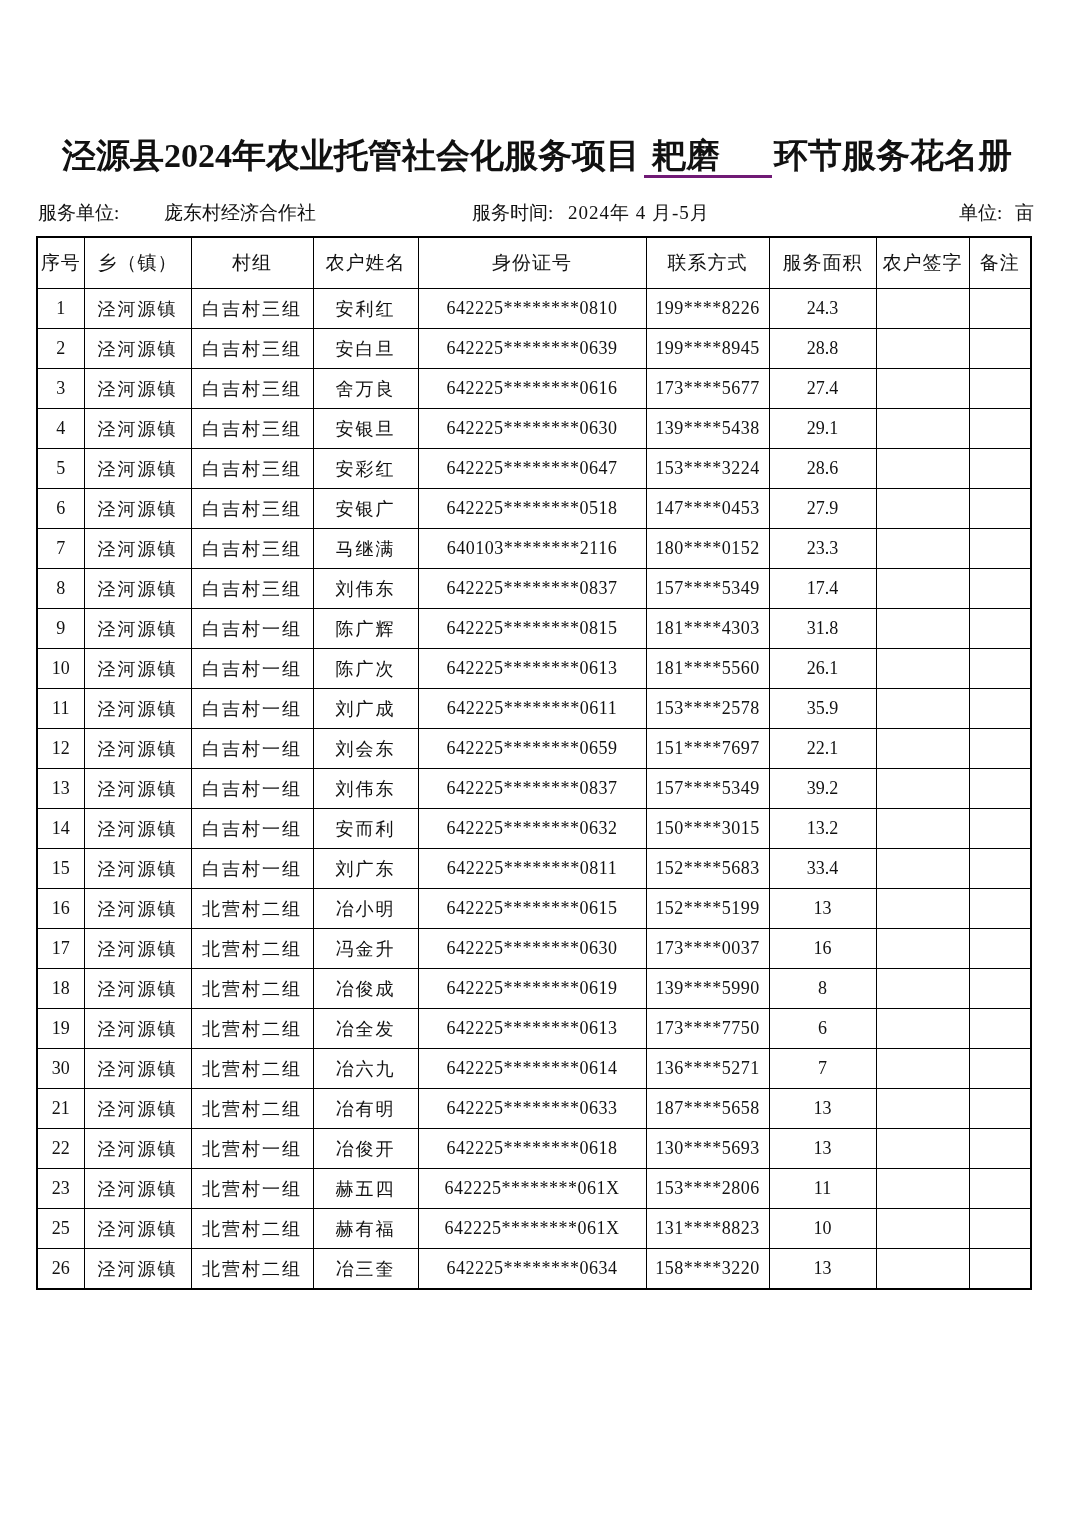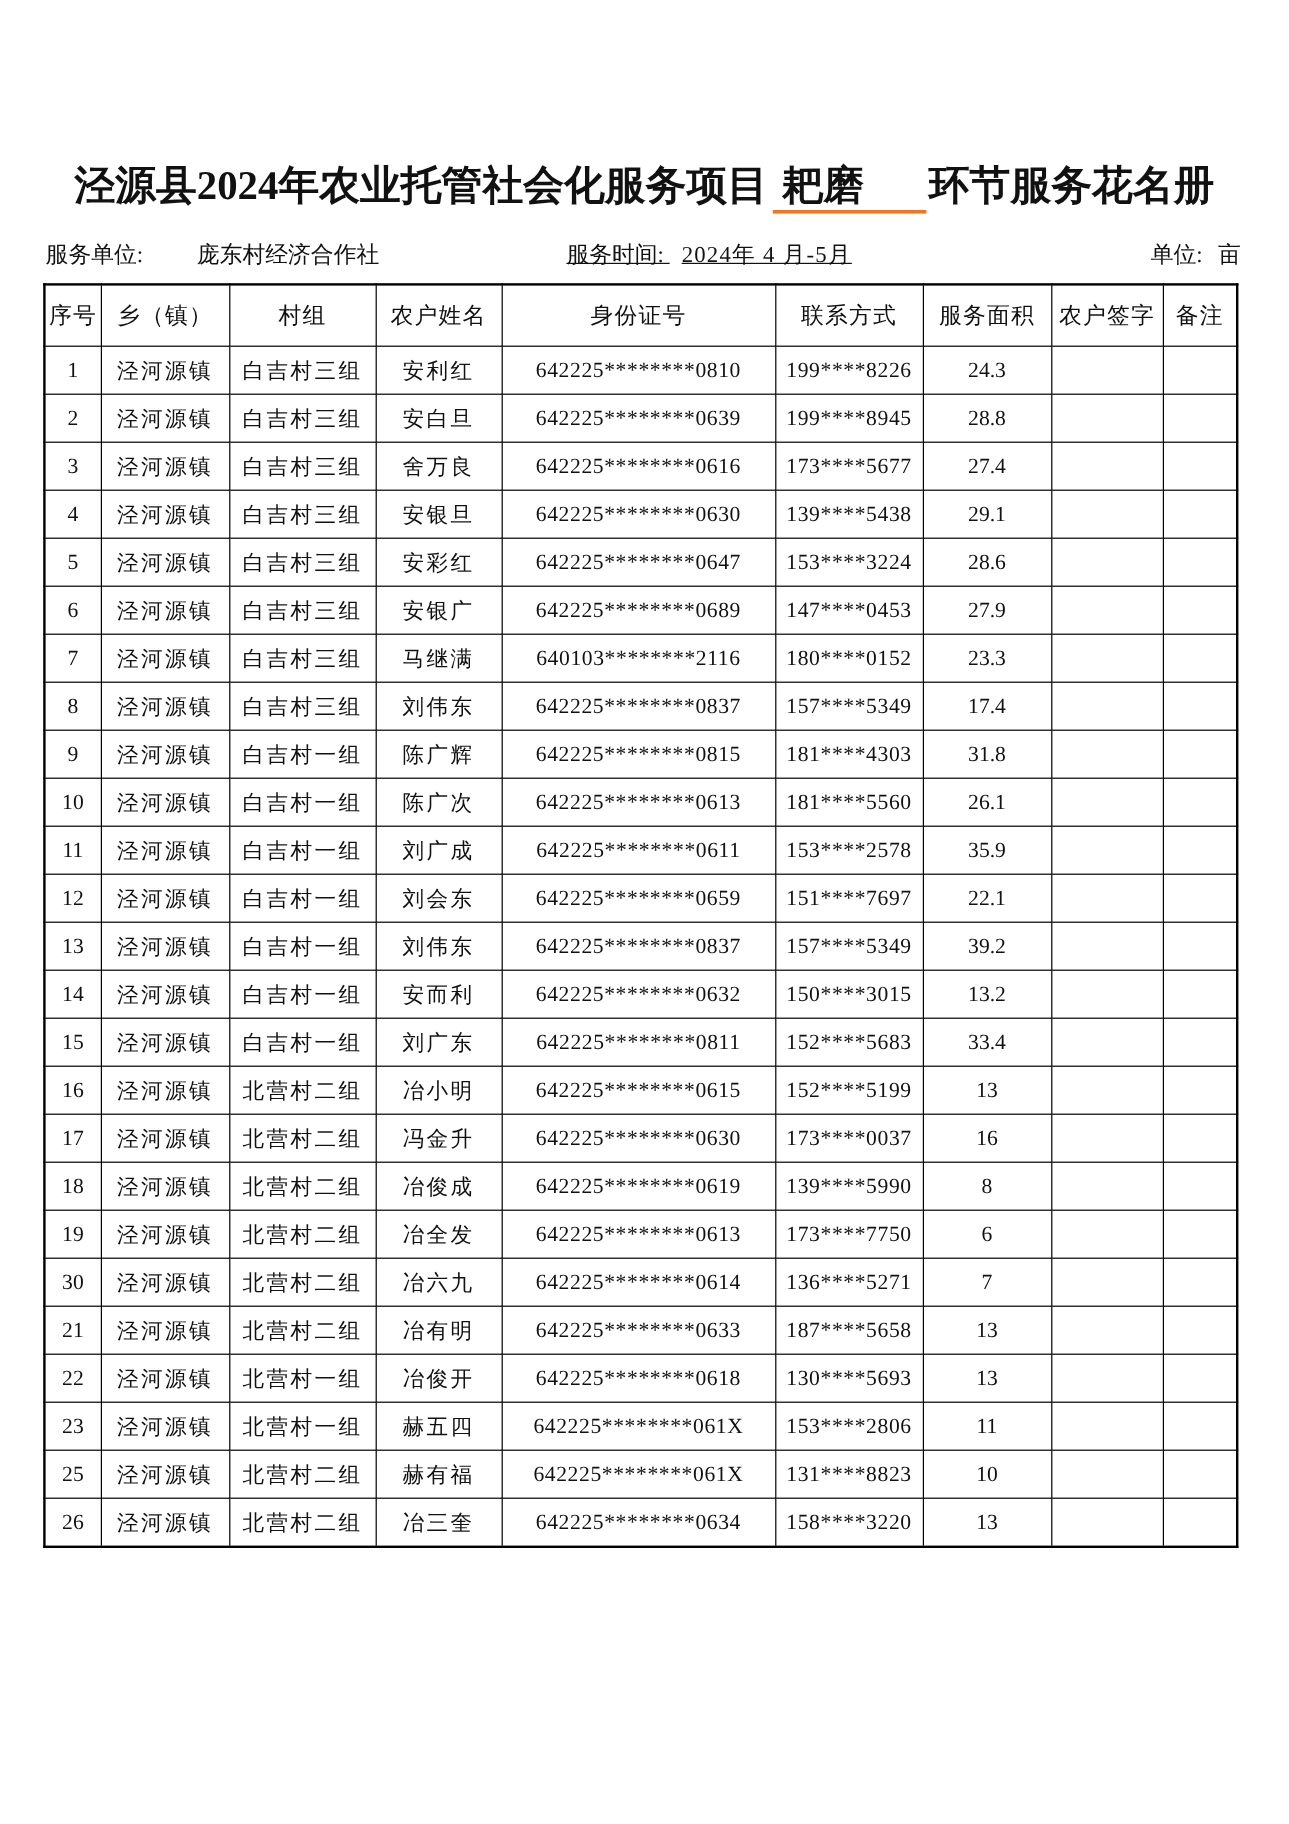--- a/index.html
+++ b/index.html
@@ -17,39 +17,39 @@
     top: 134px;
     left: 0;
     width: 100%;
     text-align: center;
     font-size: 34px;
     font-weight: bold;
     line-height: 44px;
     white-space: nowrap;
   }
   .title .blank {
-    border-bottom: 3px solid #f97316;
+    border-bottom: 3px solid #701a75;
     padding: 0 52px 1px 8px;
     margin-left: 4px;
   }
   .title .suffix { margin-left: 2px; text-align: center; }
   .info-line {
     position: absolute;
     top: 201px;
     left: 36px;
     width: 1000px;
     height: 26px;
     font-size: 19px;
     line-height: 24px;
     white-space: nowrap;
   }
   .info-group { position: absolute; top: 0; }
   .info-group.g1 { left: 2px; text-align: center; }
   .info-group.g1 .val { margin-left: 40px; }
-  .info-group.g2 { left: 436px; text-decoration: underline; }
+  .info-group.g2 { left: 436px; }
   .info-group.g2 .val { margin-left: 10px; letter-spacing: 1px; }
   .info-group.g3 { right: 2px; margin-left: 48px; }
   .info-group.g3 .val { margin-left: 8px; }
   table.roster {
     position: absolute;
     top: 236px;
     left: 36px;
     width: 856px;
     table-layout: fixed;
     border-collapse: collapse;
@@ -177,21 +177,21 @@
           <td class="c5">153****3224</td>
           <td class="c6">28.6</td>
           <td class="c7"></td>
           <td class="c8"></td>
         </tr>
         <tr>
           <td class="c0">6</td>
           <td class="c1">泾河源镇</td>
           <td class="c2">白吉村三组</td>
           <td class="c3">安银广</td>
-          <td class="c4">642225********0689</td>
+          <td class="c4">642225********0518</td>
           <td class="c5">147****0453</td>
           <td class="c6">27.9</td>
           <td class="c7"></td>
           <td class="c8"></td>
         </tr>
         <tr>
           <td class="c0">7</td>
           <td class="c1">泾河源镇</td>
           <td class="c2">白吉村三组</td>
           <td class="c3">马继满</td>

